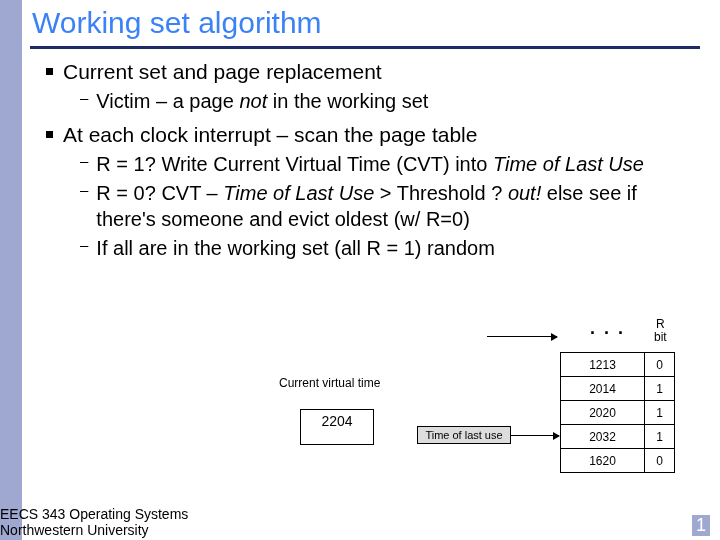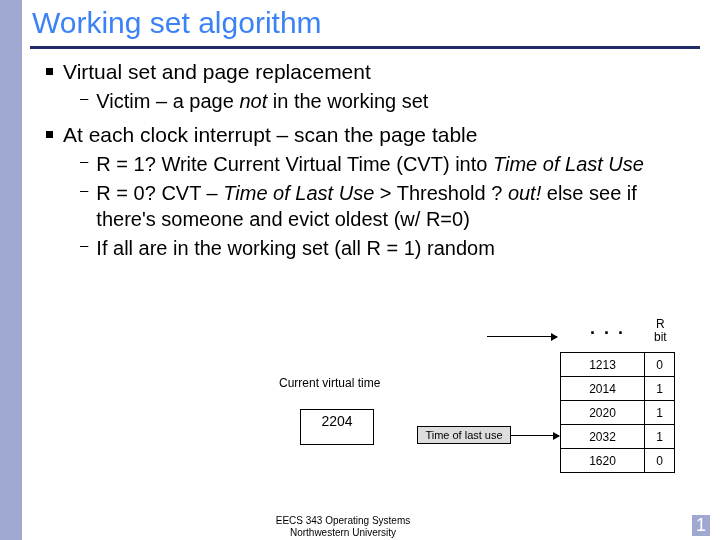--- a/index.html
+++ b/index.html
@@ -32,35 +32,35 @@
   .table td.t { width: 84px; }
   .table td.r { width: 30px; }
 
   .cvt-label { position: absolute; left: 279px; top: 76px; font-size: 12px; }
   .cvt-box { position: absolute; left: 300px; top: 93px; width: 74px; height: 36px; border: 1px solid #000; text-align: center; font-size: 14px; line-height: 22px; background: #fff; margin-top: 16px; }
 
   .tolu-box { position: absolute; left: 417px; top: 126px; width: 94px; height: 18px; border: 1px solid #000; background: #ddd; font-size: 11px; text-align: center; line-height: 16px; }
   .tolu-arrow { position: absolute; left: 511px; top: 135px; width: 48px; height: 1px; background: #000; }
   .tolu-arrow::after { content: ""; position: absolute; right: -1px; top: -3px; border-left: 7px solid #000; border-top: 4px solid transparent; border-bottom: 4px solid transparent; }
 
-  .footer { position: absolute; left: 0; bottom: 2px; width: 686px; text-align: center; font-size: 10px; color: #000; line-height: 1.15; }
+  .footer { position: absolute; left: 0; bottom: 2px; width: 686px; font-size: 14px; color: #000; line-height: 1.15; }
   .pagenum { position: absolute; right: 10px; bottom: 4px; font-size: 18px; color: #fff; background: #9ea8d0; width: 18px; text-align: center; }
 </style>
 </head>
 <body>
 
 <div class="slide">
   <div class="sidebar"></div>
   <div class="title">Working set algorithm</div>
   <div class="hr"></div>
 
   <div class="content">
     <div class="b-row">
       <div class="sq"></div>
-      <div class="b-txt">Virtual set and page replacement</div>
+      <div class="b-txt">Current set and page replacement</div>
     </div>
     <div class="sub">
       <div class="dash">–</div>
       <div class="sub-txt">
         <span>Victim – a page </span><em>not</em><span> in the working set</span>
       </div>
     </div>
     <div class="gap"></div>
 
     <div class="b-row">

